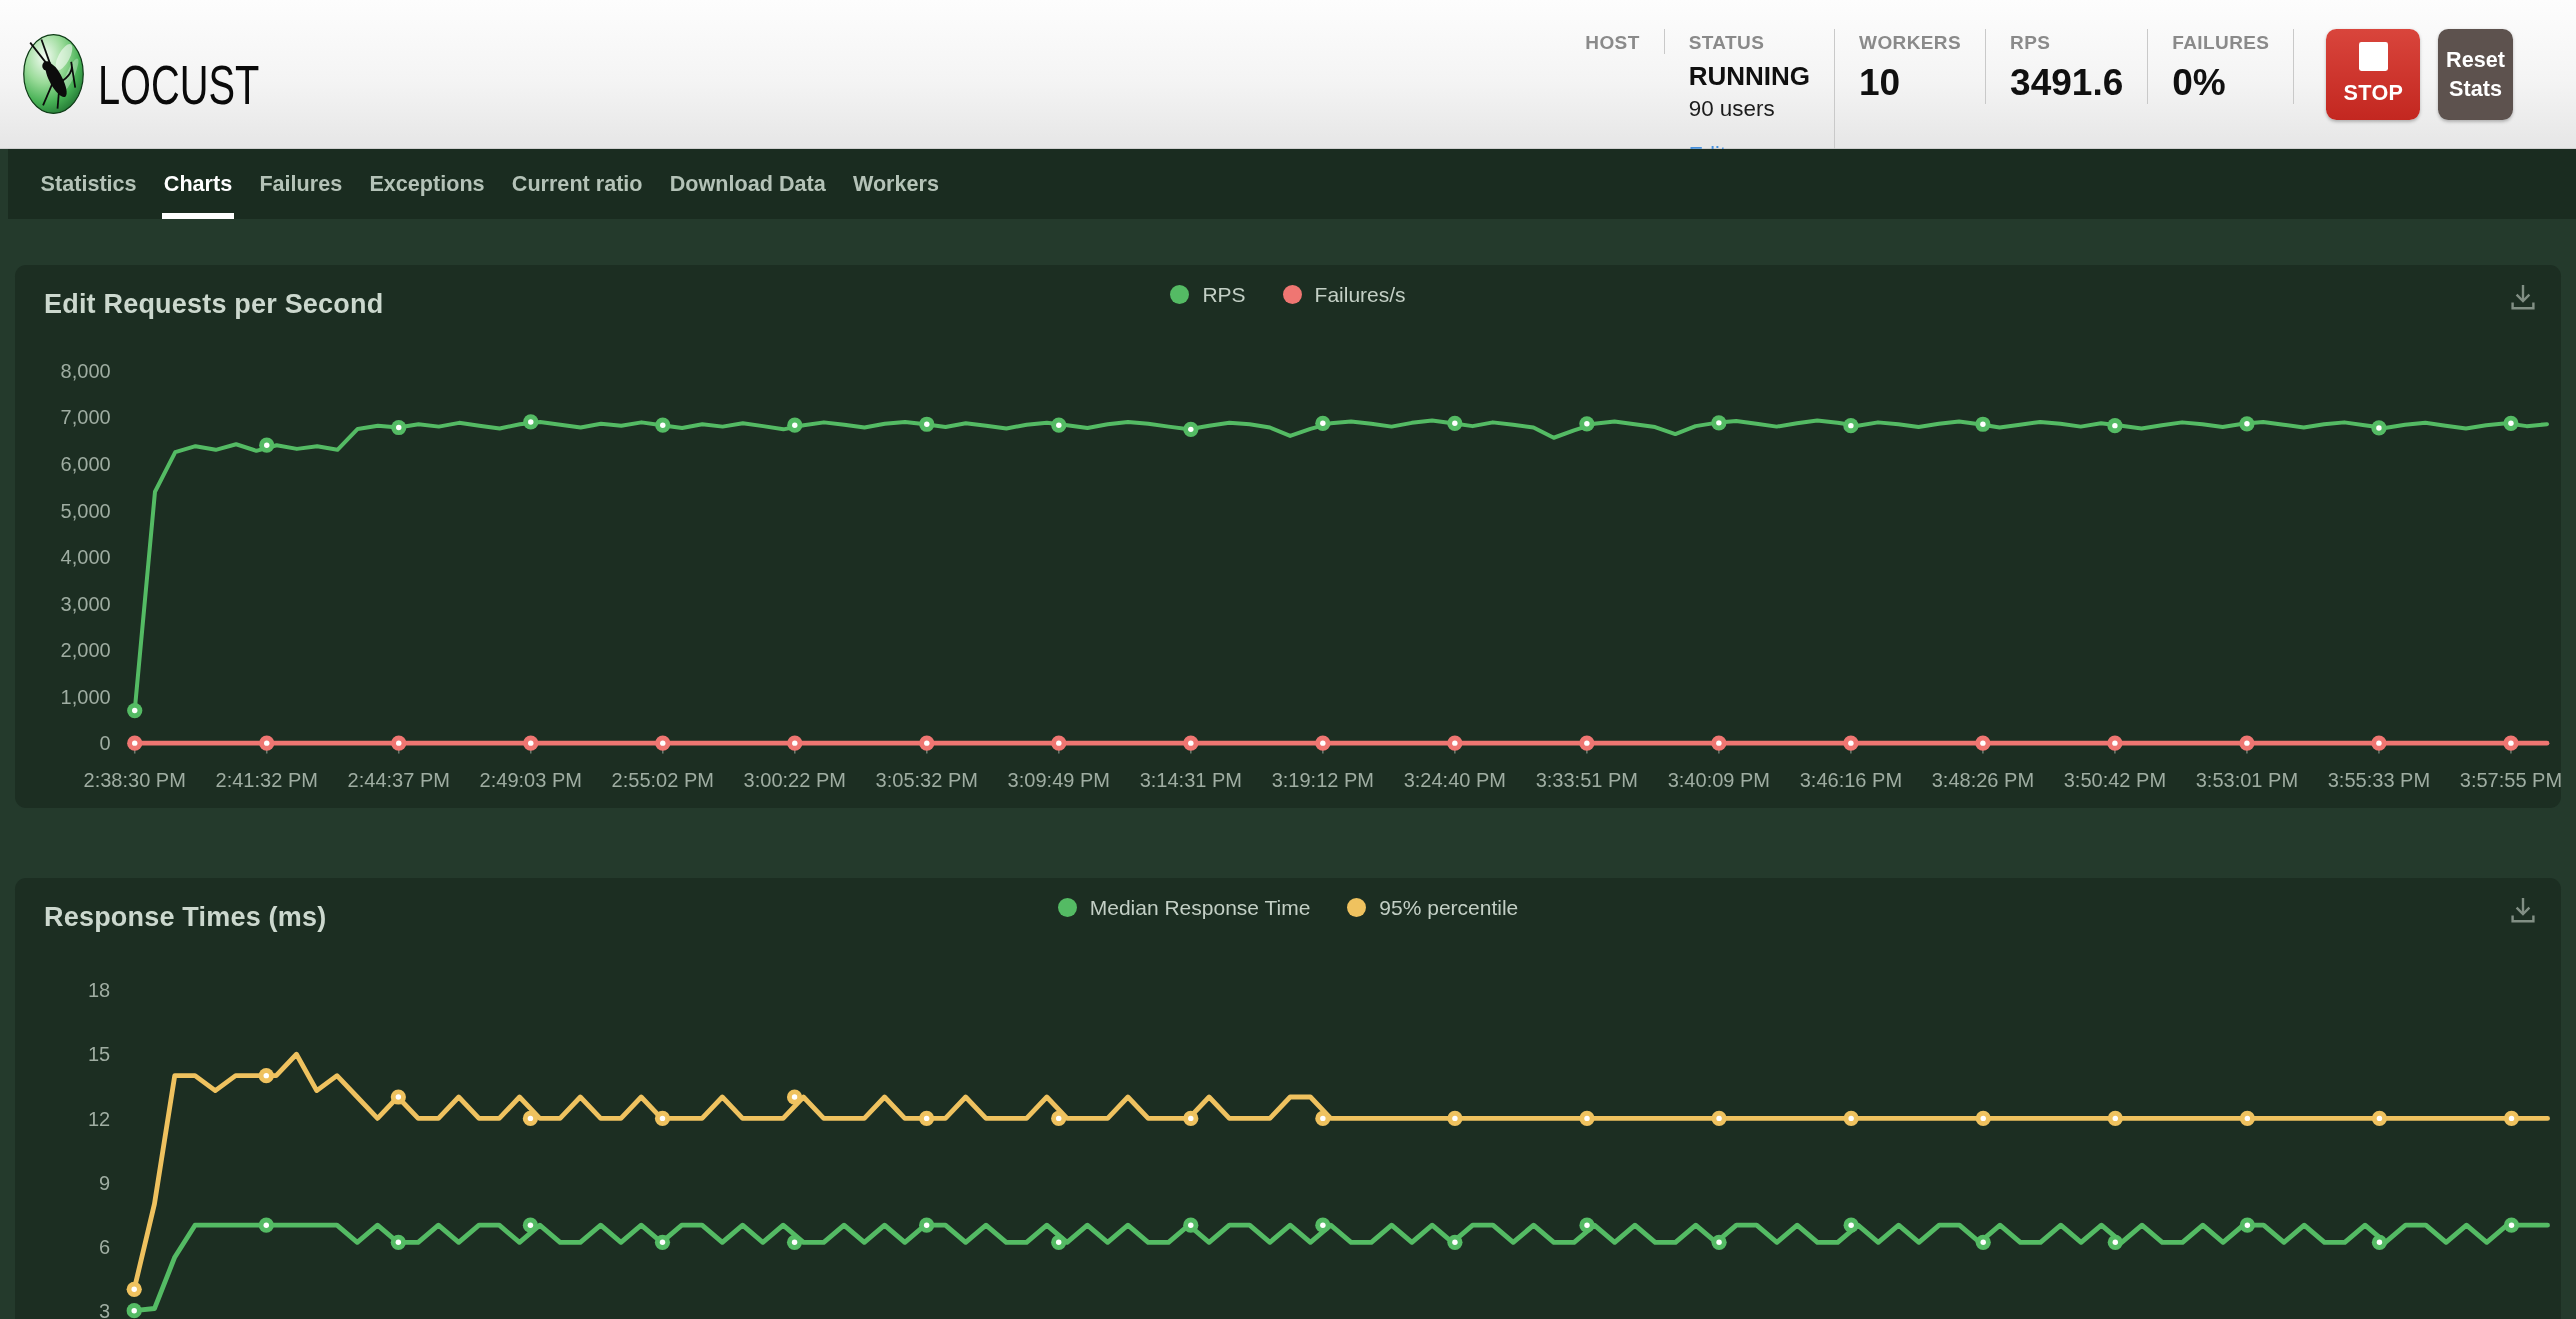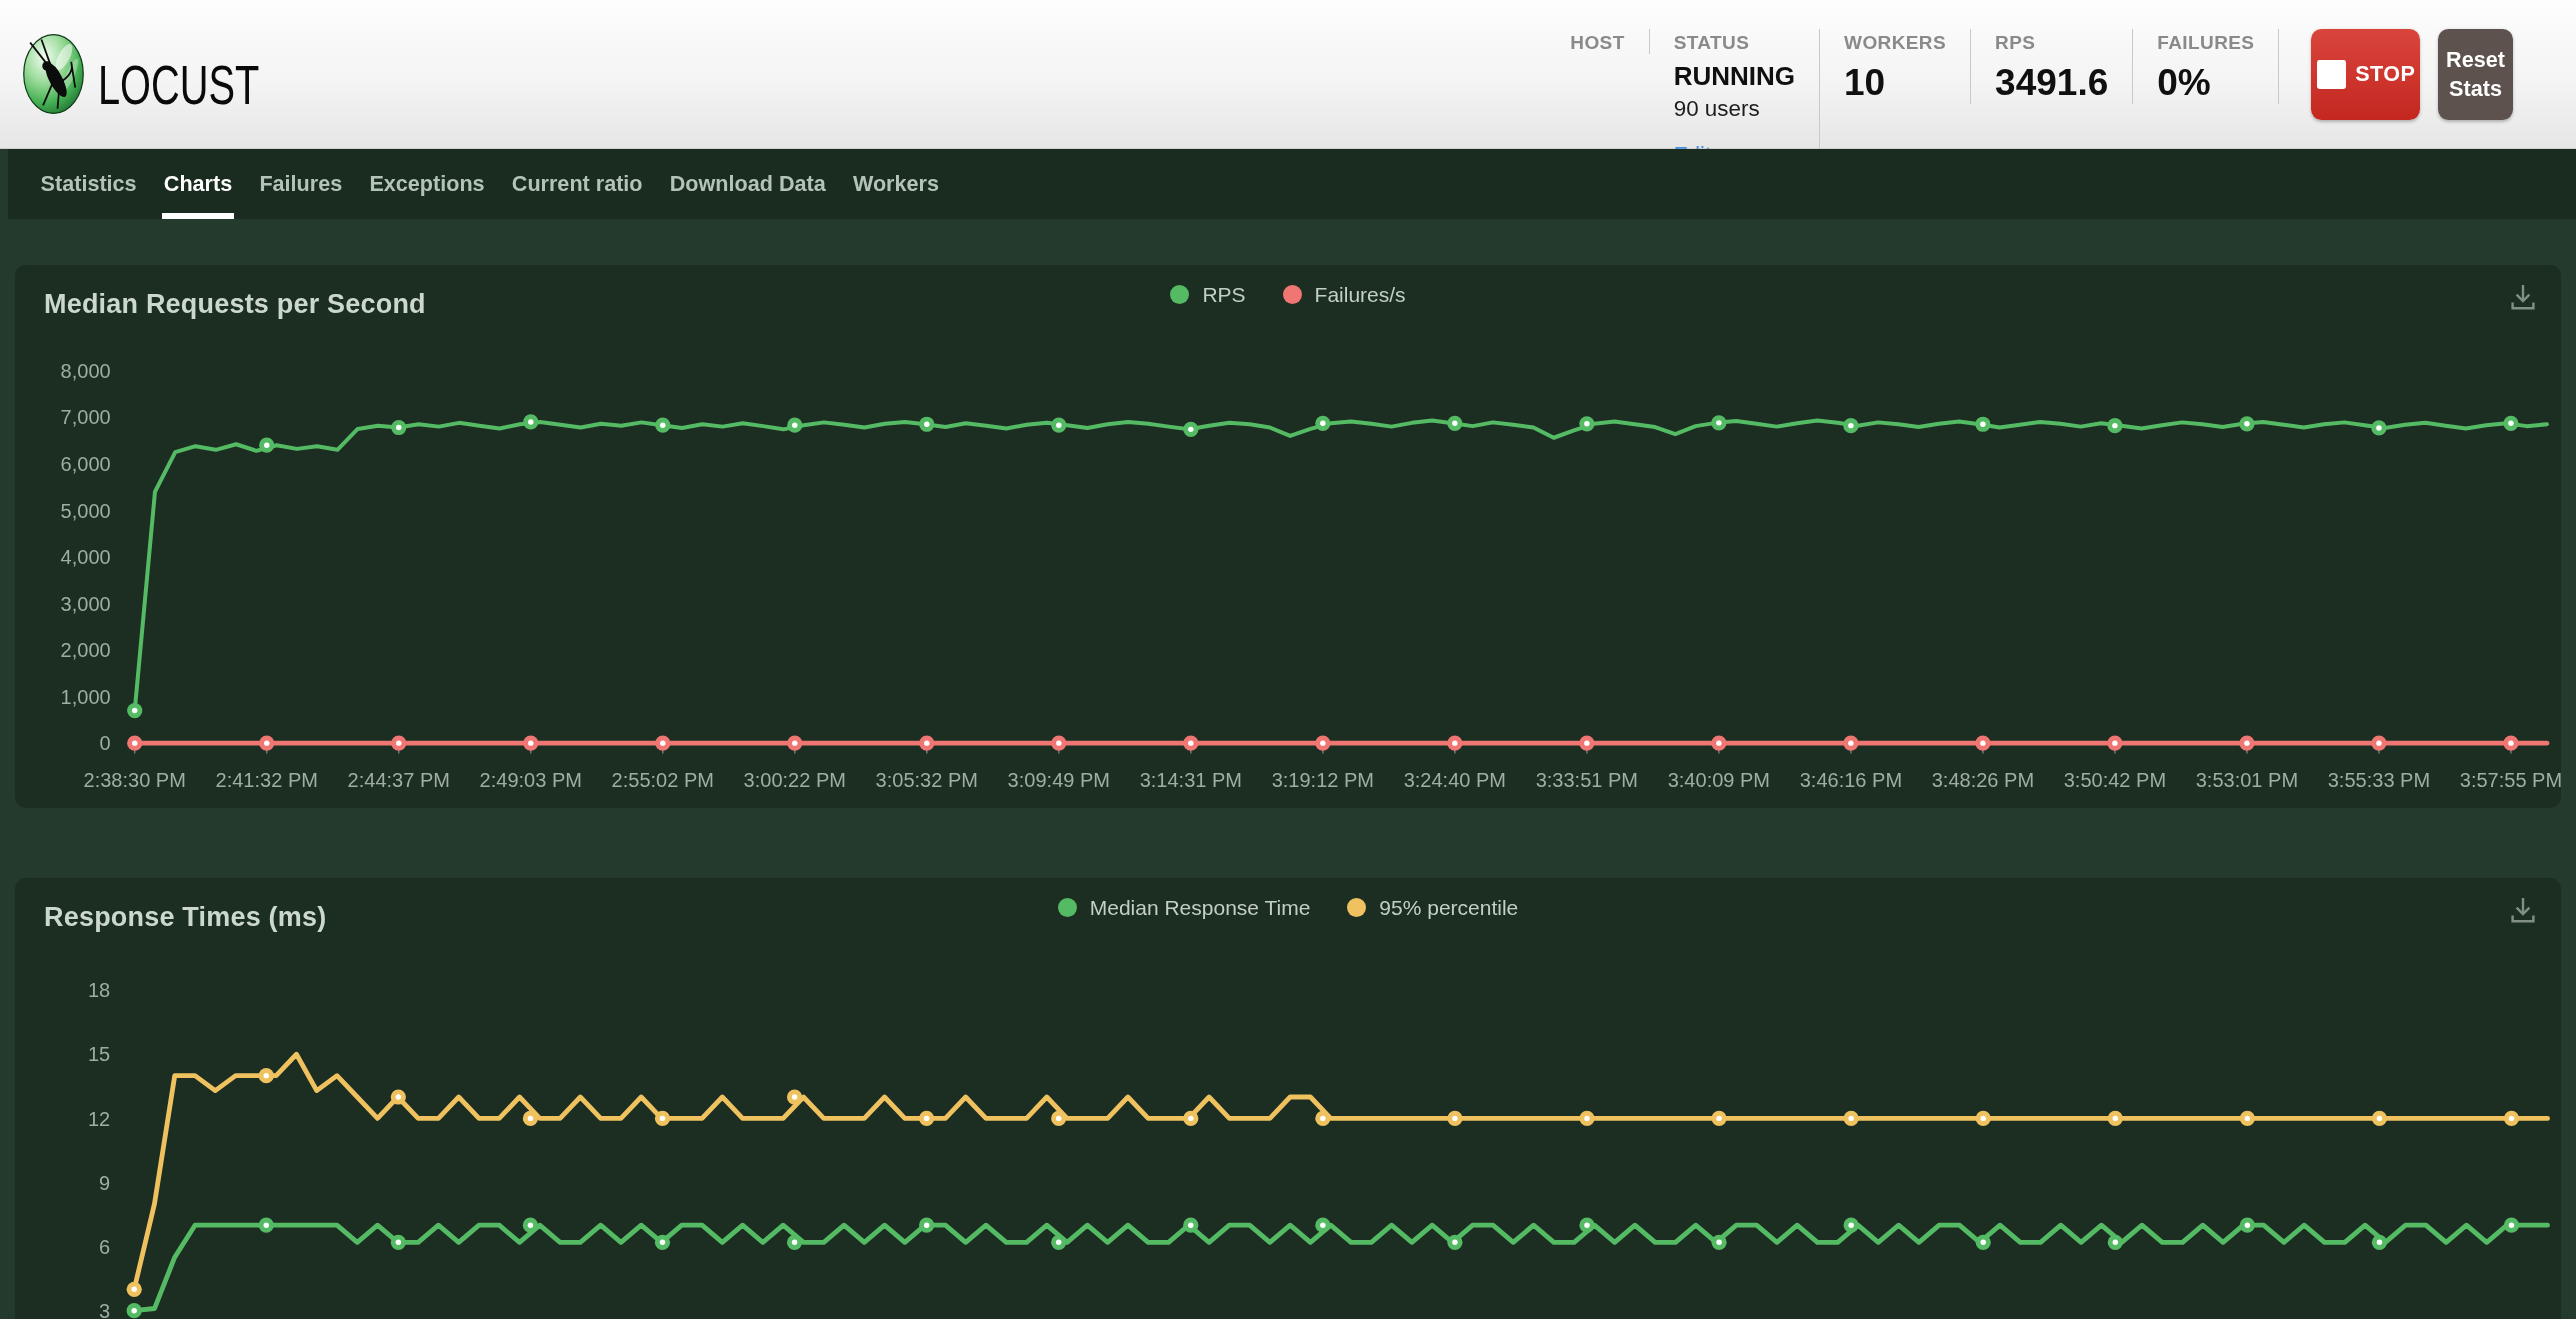--- a/index.html
+++ b/index.html
@@ -23,23 +23,23 @@
   .stats-row { display:flex; align-items:flex-start; height:90px; margin-right:32px; }
   .stat-cell { padding:3.2px 24px 0 24px; border-right:0.8px solid #c9c9c9; min-width:80px; }
   .stat-label { font-size:19px; font-weight:700; color:#8a8a8a; letter-spacing:0.4px; white-space:nowrap; }
   .stat-big { font-size:37px; font-weight:700; color:#101010; margin-top:8px; white-space:nowrap; }
   .stat-value { font-size:26px; font-weight:700; color:#101010; margin-top:6.4px; white-space:nowrap; }
   .stat-sub { font-size:22.4px; color:#1c1c1c; margin-top:4.8px; white-space:nowrap; }
   .stat-link { font-size:21.6px; color:#4590dc; margin-top:20px; display:inline-block; cursor:pointer; text-decoration:none; }
 
   .hdr-buttons { display:flex; gap:17.6px; }
   .btn-stop {
-    width:109px; height:91px; border:none; border-radius:10.4px; cursor:pointer;
+    width:94px; height:91px; border:none; border-radius:10.4px; cursor:pointer;
     background:linear-gradient(180deg,#d9453c 0%,#c32720 100%);
-    display:flex; flex-direction:row; align-items:center; justify-content:center; gap:9.6px;
+    display:flex; flex-direction:column; align-items:center; justify-content:center; gap:9.6px;
     box-shadow:0 1.6px 3.2px rgba(0,0,0,0.25);
   }
   .stop-square { width:29px; height:29px; background:#ffffff; border-radius:2.4px; }
   .btn-stop span { color:#fff; font-size:21.6px; font-weight:700; letter-spacing:0.4px; }
   .btn-reset {
     width:75px; height:91px; border:none; border-radius:10.4px; cursor:pointer;
     background:#5d524e; color:#fff; font-size:21.6px; font-weight:700; line-height:1.35;
     font-family:"Liberation Sans", sans-serif;
     box-shadow:0 1.6px 3.2px rgba(0,0,0,0.25);
   }
@@ -163,21 +163,21 @@
   <div class="legend">
     <div class="legend-item">
       <span class="legend-dot" style="background: rgb(84, 187, 100);"></span>
       <span class="legend-label">RPS</span>
     </div>
     <div class="legend-item">
       <span class="legend-dot" style="background: rgb(239, 118, 114);"></span>
       <span class="legend-label">Failures/s</span>
     </div>
   </div>
-  <h2 class="panel-title">Median Requests per Second</h2>
+  <h2 class="panel-title">Edit Requests per Second</h2>
   <svg class="download-btn" viewBox="0 0 40 40">
     <g stroke="#93a096" stroke-width="3" fill="none">
       <path d="M20,5 L20,24"></path>
       <path d="M12,17 L20,25 L28,17"></path>
       <path d="M7,27 L7,34 L33,34 L33,27"></path>
     </g>
   </svg>
   <svg class="chart-svg" width="2546" height="543" viewBox="0 0 3176 678">
       <text x="118" y="606" text-anchor="end" class="axis-label">0</text>
       <text x="118" y="547.875" text-anchor="end" class="axis-label">1,000</text>

